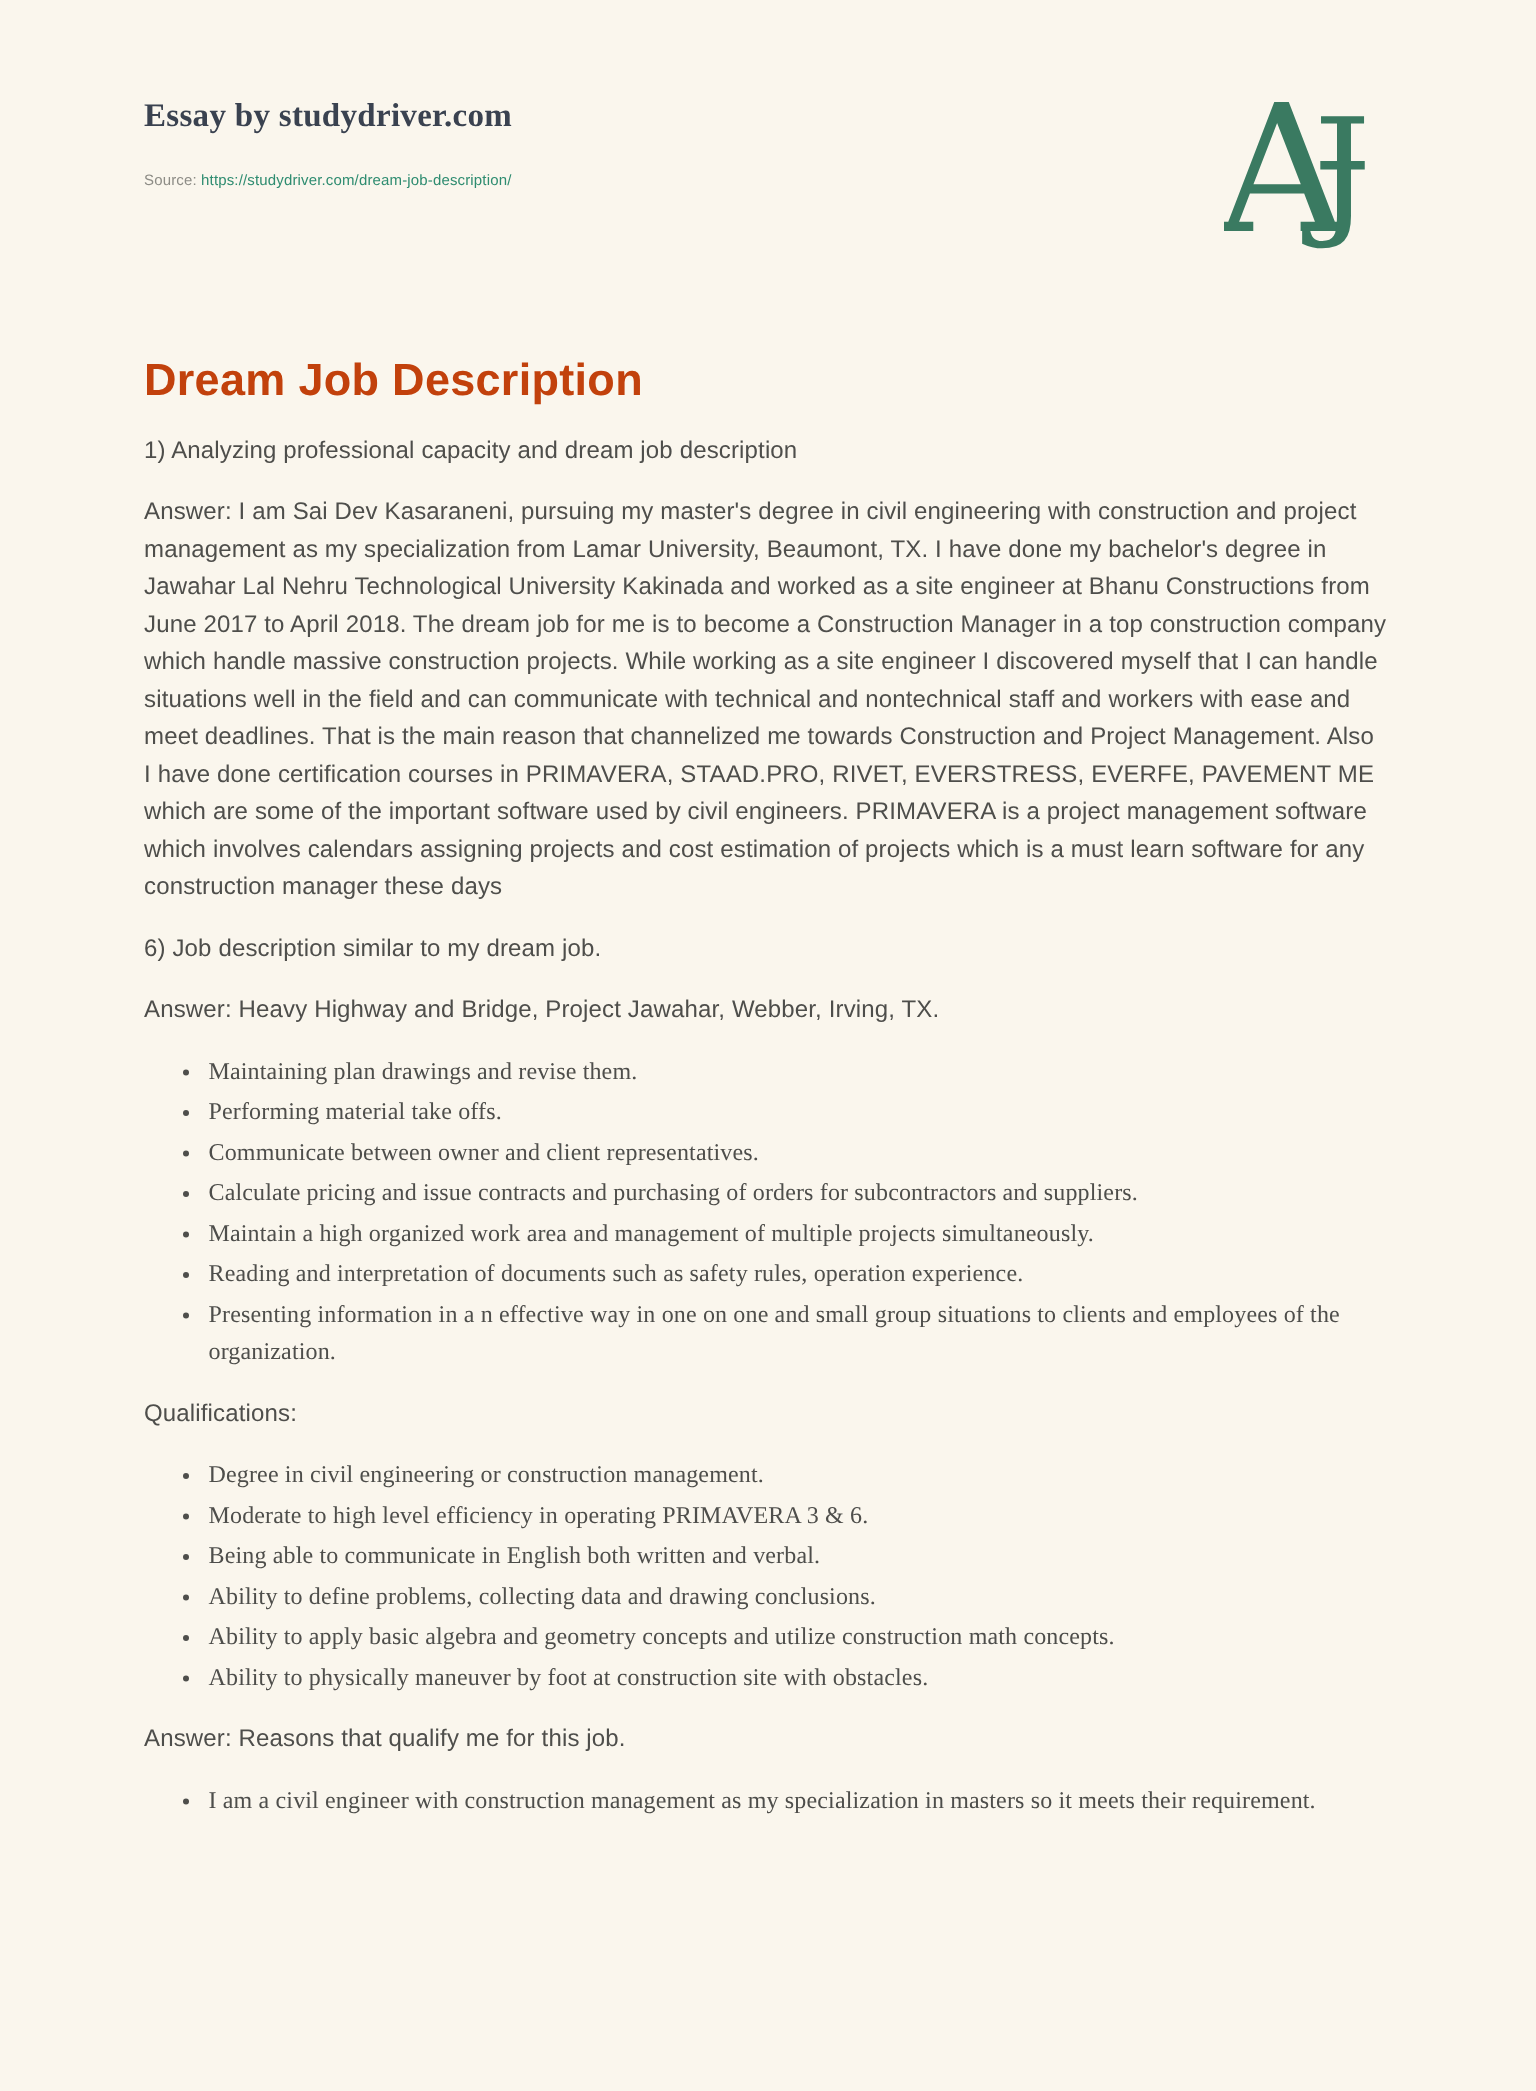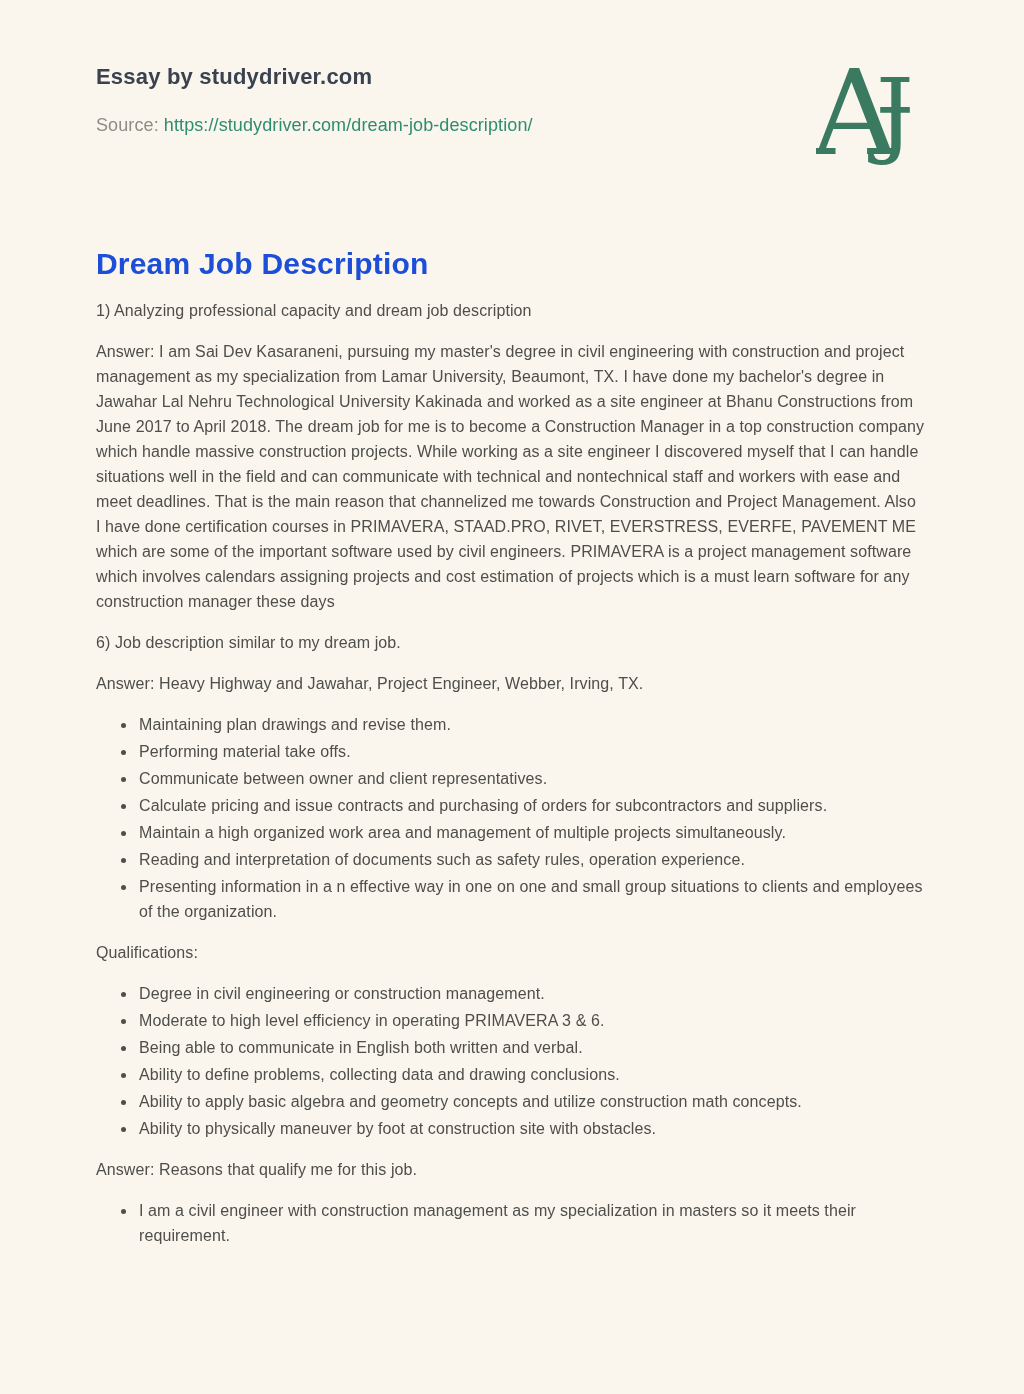--- a/index.html
+++ b/index.html
@@ -13,59 +13,61 @@
   .page {
     position: relative;
     padding: 64px 99px 0 96px;
     width: 1024px;
   }
   .byline {
     font-size: 22px;
     font-weight: 700;
     color: #3a4250;
     letter-spacing: 0.2px;
+    font-family: Liberation Serif, serif;
   }
   .source-line {
     margin-top: 25px;
-    font-size: 18px;
+    font-size: 10px;
     color: #8d8c86;
     letter-spacing: 0.1px;
   }
   .source-line .url {
     color: #2e8c70;
     text-decoration: none;
     cursor: pointer;
   }
   .logo {
     position: absolute;
     top: 52px;
     right: 88px;
     width: 120px;
     height: 118px;
   }
   h1.title {
     margin-top: 110px;
     font-size: 30px;
     line-height: 36px;
     font-weight: 700;
-    color: #1d4ed8;
+    color: #c2410c;
     letter-spacing: 0.2px;
   }
   .content {
     margin-top: 16px;
     color: #4e4e4b;
     font-size: 16px;
     line-height: 25px;
     letter-spacing: 0.1px;
   }
   .content p { margin: 16px 0; }
   .content ul {
     margin: 4px 0;
     padding-left: 41px;
     list-style: disc;
+    font-family: Liberation Serif, serif;
   }
   .content li {
     margin-bottom: 2px;
     padding-left: 2px;
   }
 </style>
 </head>
 <body>
 
 <div class="page">
@@ -85,21 +87,21 @@
   <h1 class="title">Dream Job Description</h1>
 
   <div class="content">
 
     <p>1) Analyzing professional capacity and dream job description</p>
 
     <p>Answer: I am Sai Dev Kasaraneni, pursuing my master's degree in civil engineering with construction and project management as my specialization from Lamar University, Beaumont, TX. I have done my bachelor's degree in Jawahar Lal Nehru Technological University Kakinada and worked as a site engineer at Bhanu Constructions from June 2017 to April 2018. The dream job for me is to become a Construction Manager in a top construction company which handle massive construction projects. While working as a site engineer I discovered myself that I can handle situations well in the field and can communicate with technical and nontechnical staff and workers with ease and meet deadlines. That is the main reason that channelized me towards Construction and Project Management. Also I have done certification courses in PRIMAVERA, STAAD.PRO, RIVET, EVERSTRESS, EVERFE, PAVEMENT ME which are some of the important software used by civil engineers. PRIMAVERA is a project management software which involves calendars assigning projects and cost estimation of projects which is a must learn software for any construction manager these days</p>
 
     <p>6) Job description similar to my dream job.</p>
 
-    <p>Answer: Heavy Highway and Jawahar, Project Engineer, Webber, Irving, TX.</p>
+    <p>Answer: Heavy Highway and Bridge, Project Jawahar, Webber, Irving, TX.</p>
 
 
 
     <ul>
       <li>Maintaining plan drawings and revise them.</li>
       <li>Performing material take offs.</li>
       <li>Communicate between owner and client representatives.</li>
       <li>Calculate pricing and issue contracts and purchasing of orders for subcontractors and suppliers.</li>
       <li>Maintain a high organized work area and management of multiple projects simultaneously.</li>
       <li>Reading and interpretation of documents such as safety rules, operation experience.</li>

